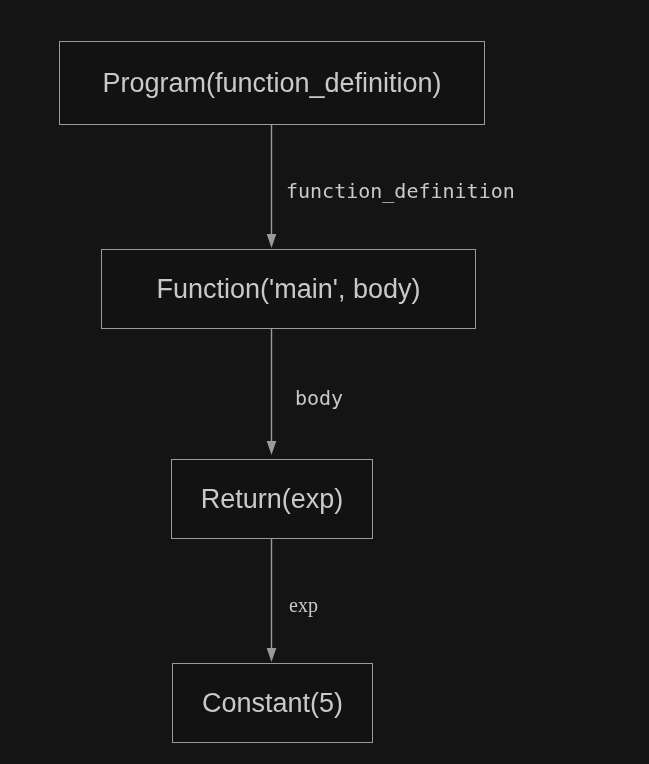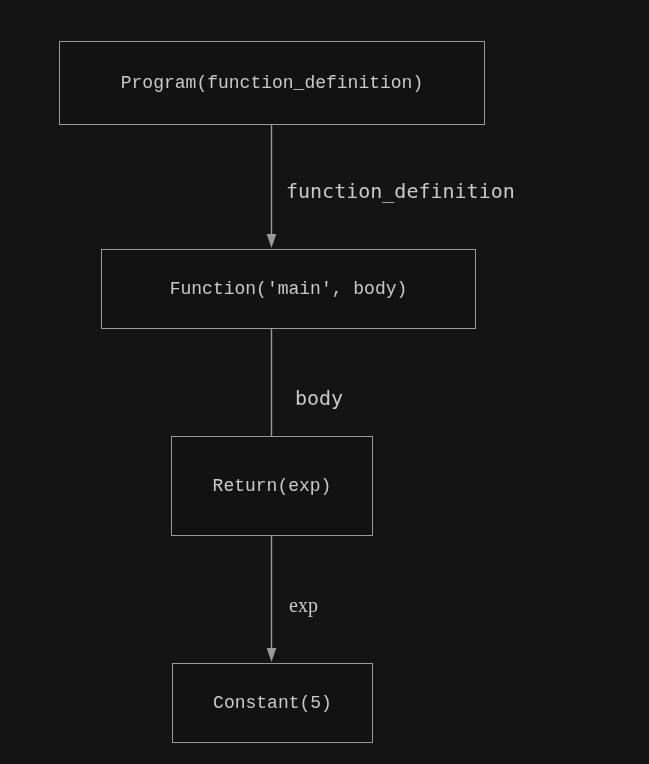--- a/index.html
+++ b/index.html
@@ -17,29 +17,29 @@
   }
   .node {
     position: absolute;
     box-sizing: border-box;
     border: 1px solid #9a9a9a;
     background: #121212;
     color: #c9c9c9;
     display: flex;
     align-items: center;
     justify-content: center;
-    font-family: Liberation Mono, monospace;
-    font-size: 18px;
+    font-family: Liberation Sans, sans-serif;
+    font-size: 27px;
     letter-spacing: 0px;
     white-space: nowrap;
     user-select: none;
   }
   #node-program   { left: 59px;  top: 41px;  width: 426px; height: 84px; }
   #node-function  { left: 101px; top: 249px; width: 375px; height: 80px; }
-  #node-return    { left: 171px; top: 436px; width: 202px; height: 100px; }
+  #node-return    { left: 171px; top: 459px; width: 202px; height: 80px; }
   #node-constant  { left: 172px; top: 663px; width: 201px; height: 80px; }
 
   .edge-svg {
     position: absolute;
     left: 0;
     top: 0;
     width: 649px;
     height: 764px;
     pointer-events: none;
   }

